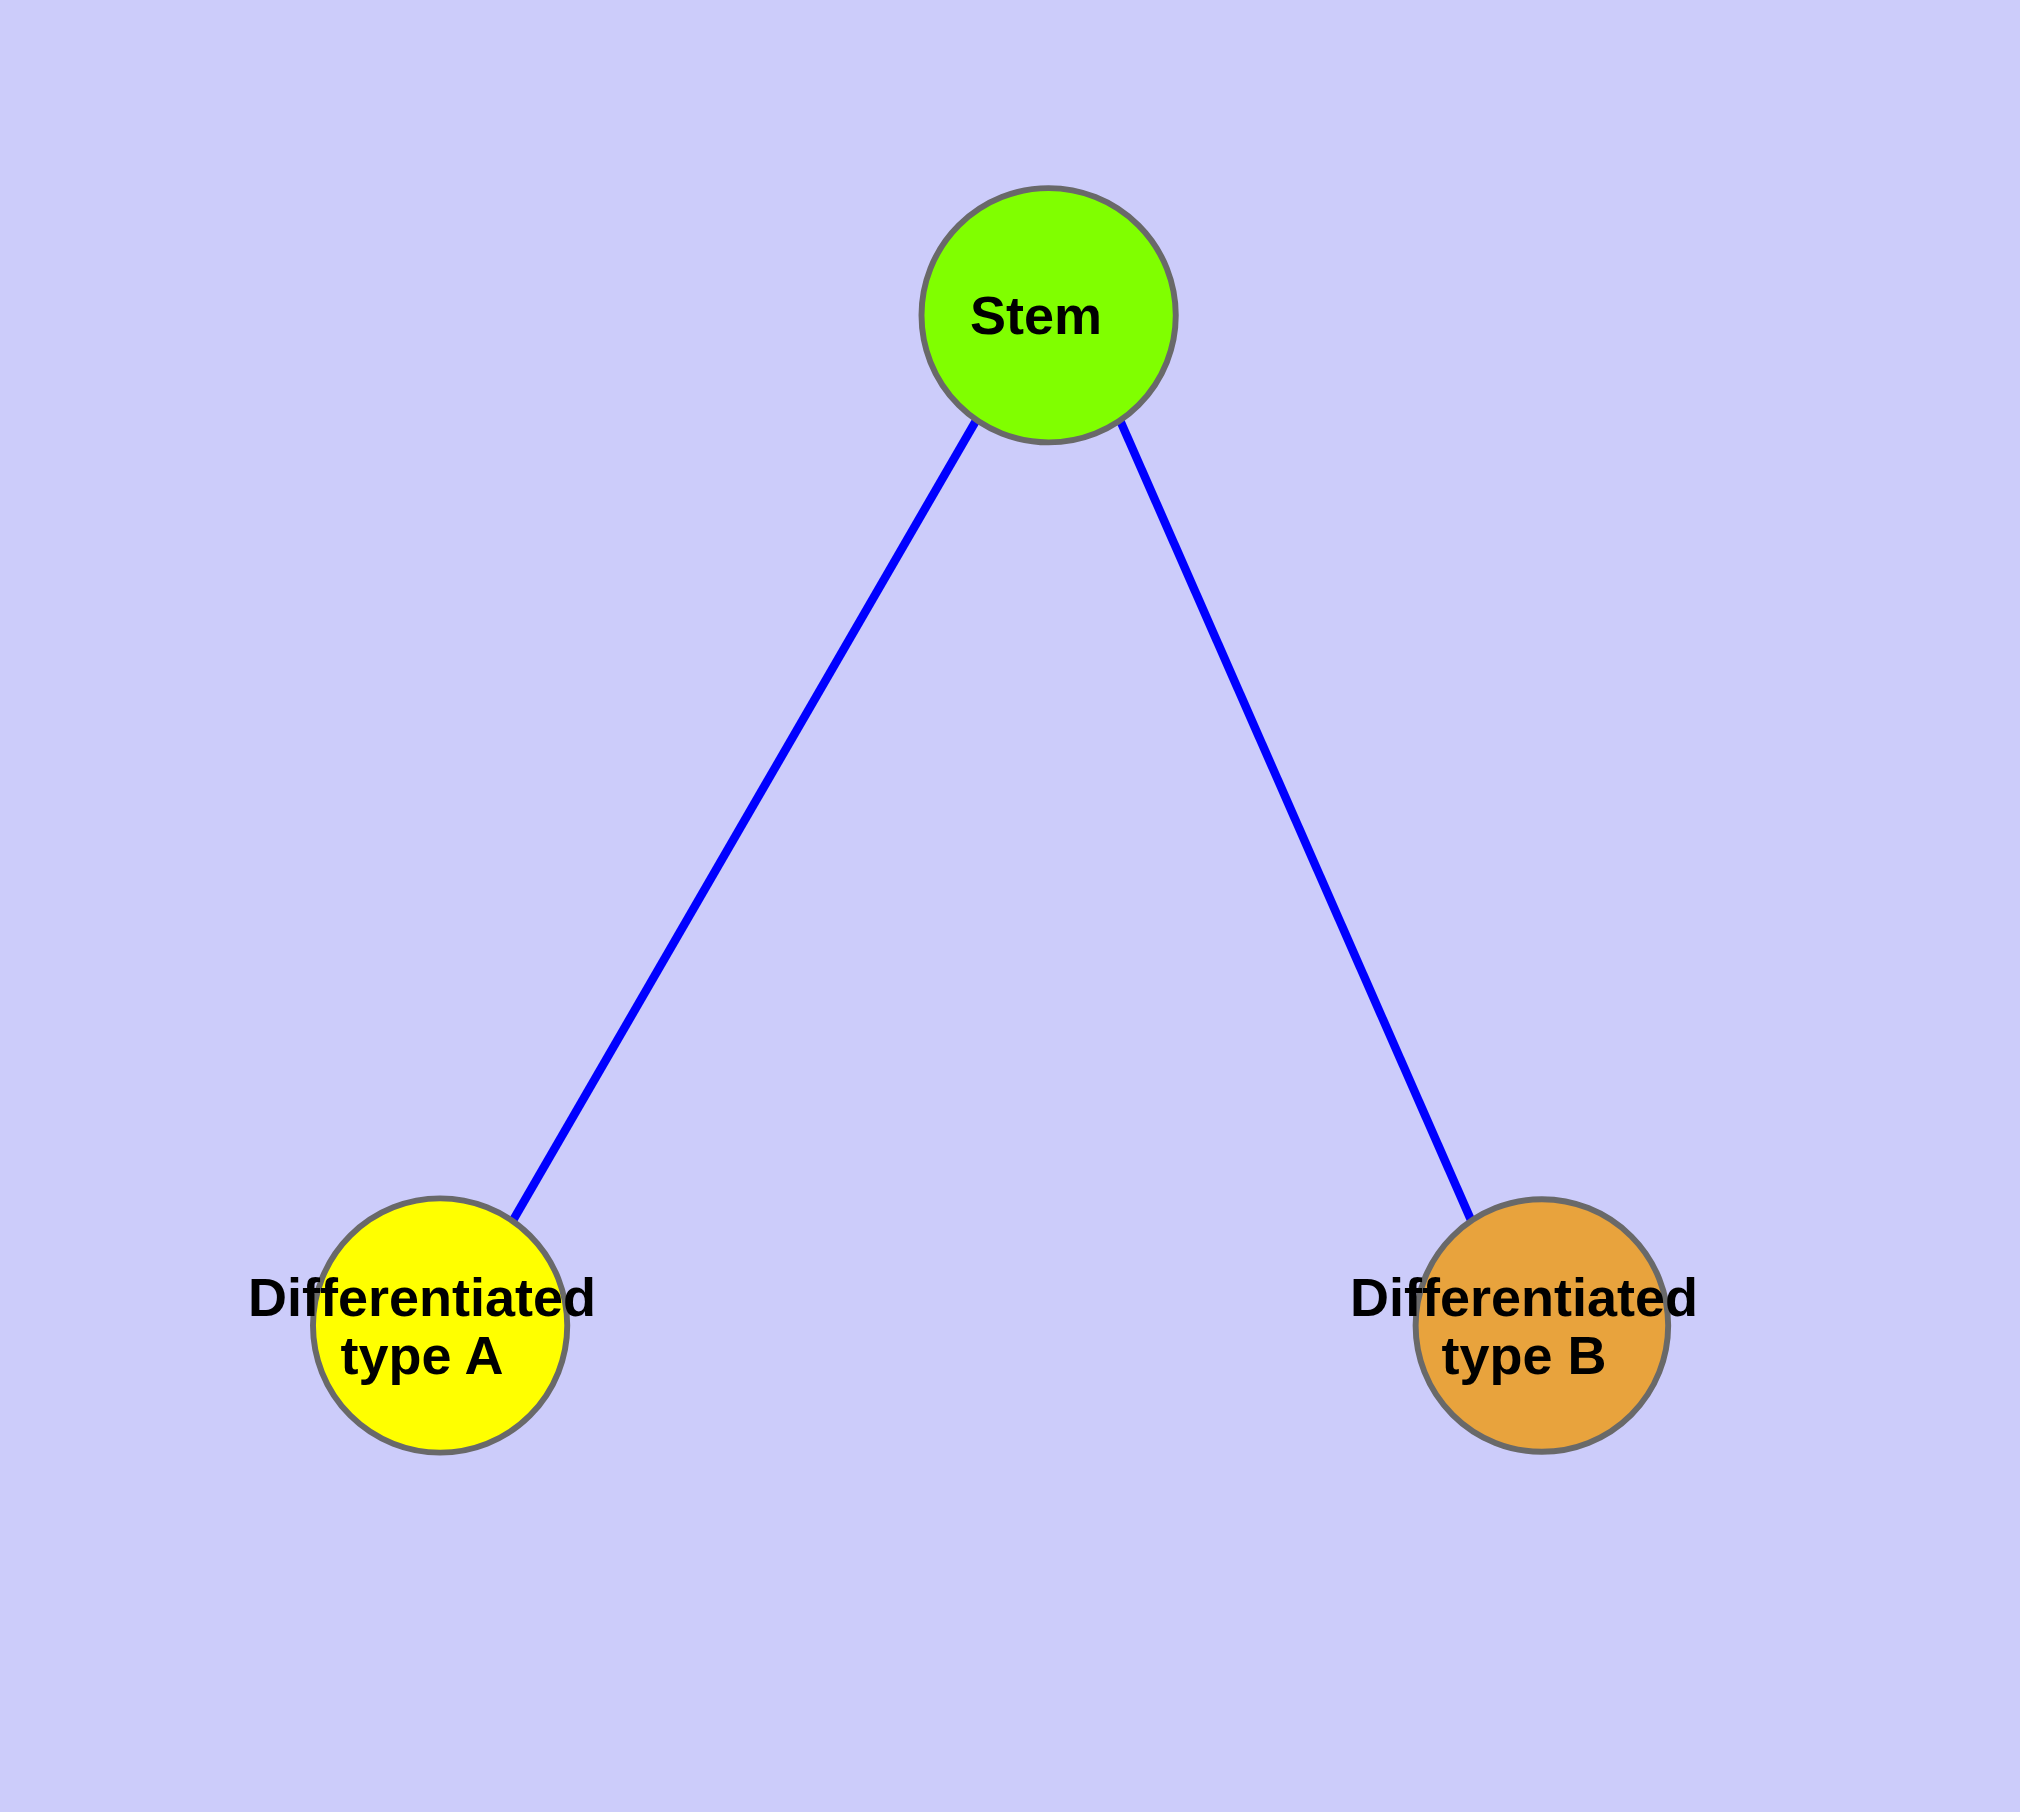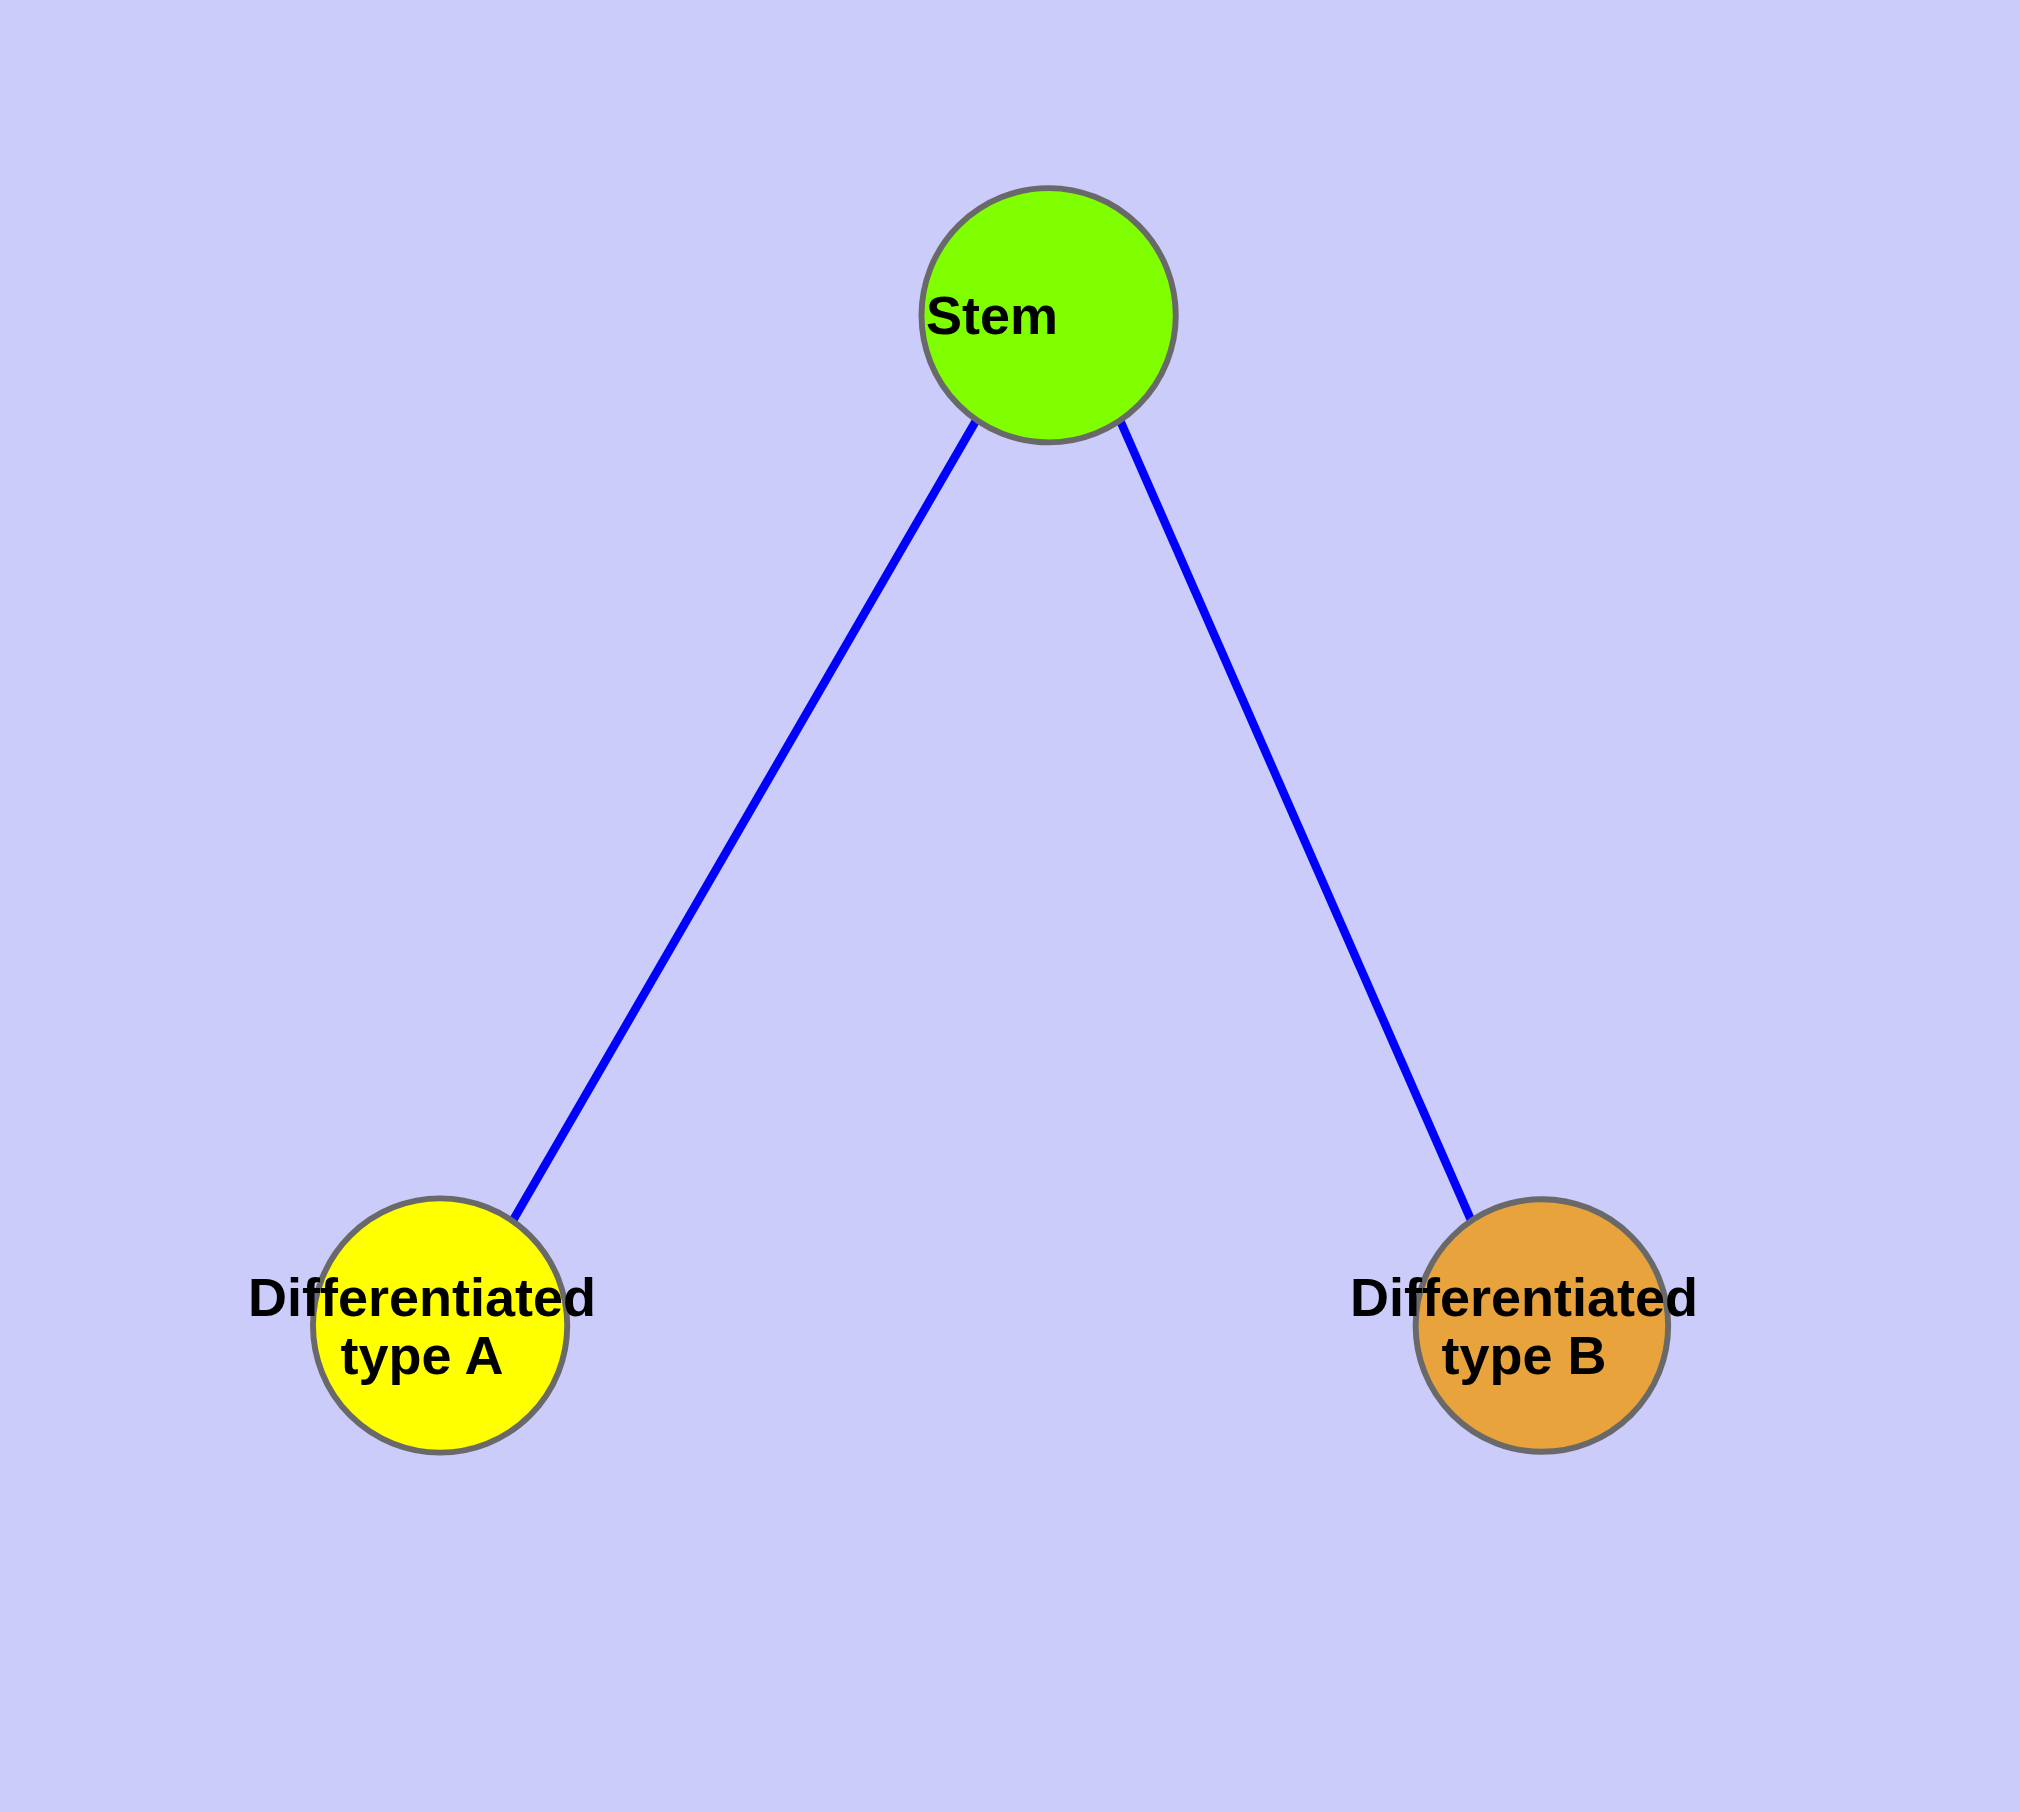--- a/index.html
+++ b/index.html
@@ -46,21 +46,21 @@
         <line x1="1320" y1="493" x2="1736" y2="1441" stroke="#0000ff" stroke-width="10" stroke-linecap="butt"></line>
       </g>
     <g id="node-layer">
         <circle cx="1237" cy="372" r="150" fill="#80ff00" stroke="#696969" stroke-width="7"></circle>
         <circle cx="519" cy="1564" r="150" fill="#ffff00" stroke="#696969" stroke-width="7"></circle>
         <circle cx="1819" cy="1564" r="149" fill="#e8a33d" stroke="#696969" stroke-width="7"></circle>
       </g>
   </svg>
 
   <div id="label-layer">
-      <div class="node-label" style="left: 992px; top: 315px; font-size: 54px;">Stem</div>
+      <div class="node-label" style="left: 1036px; top: 315px; font-size: 54px;">Stem</div>
       <div class="node-label" style="left: 422px; top: 1326px; font-size: 54px;">Differentiated
 type A</div>
       <div class="node-label" style="left: 1524px; top: 1326px; font-size: 54px;">Differentiated
 type B</div>
     </div>
 
 </div>
 
 
 </body></html>

